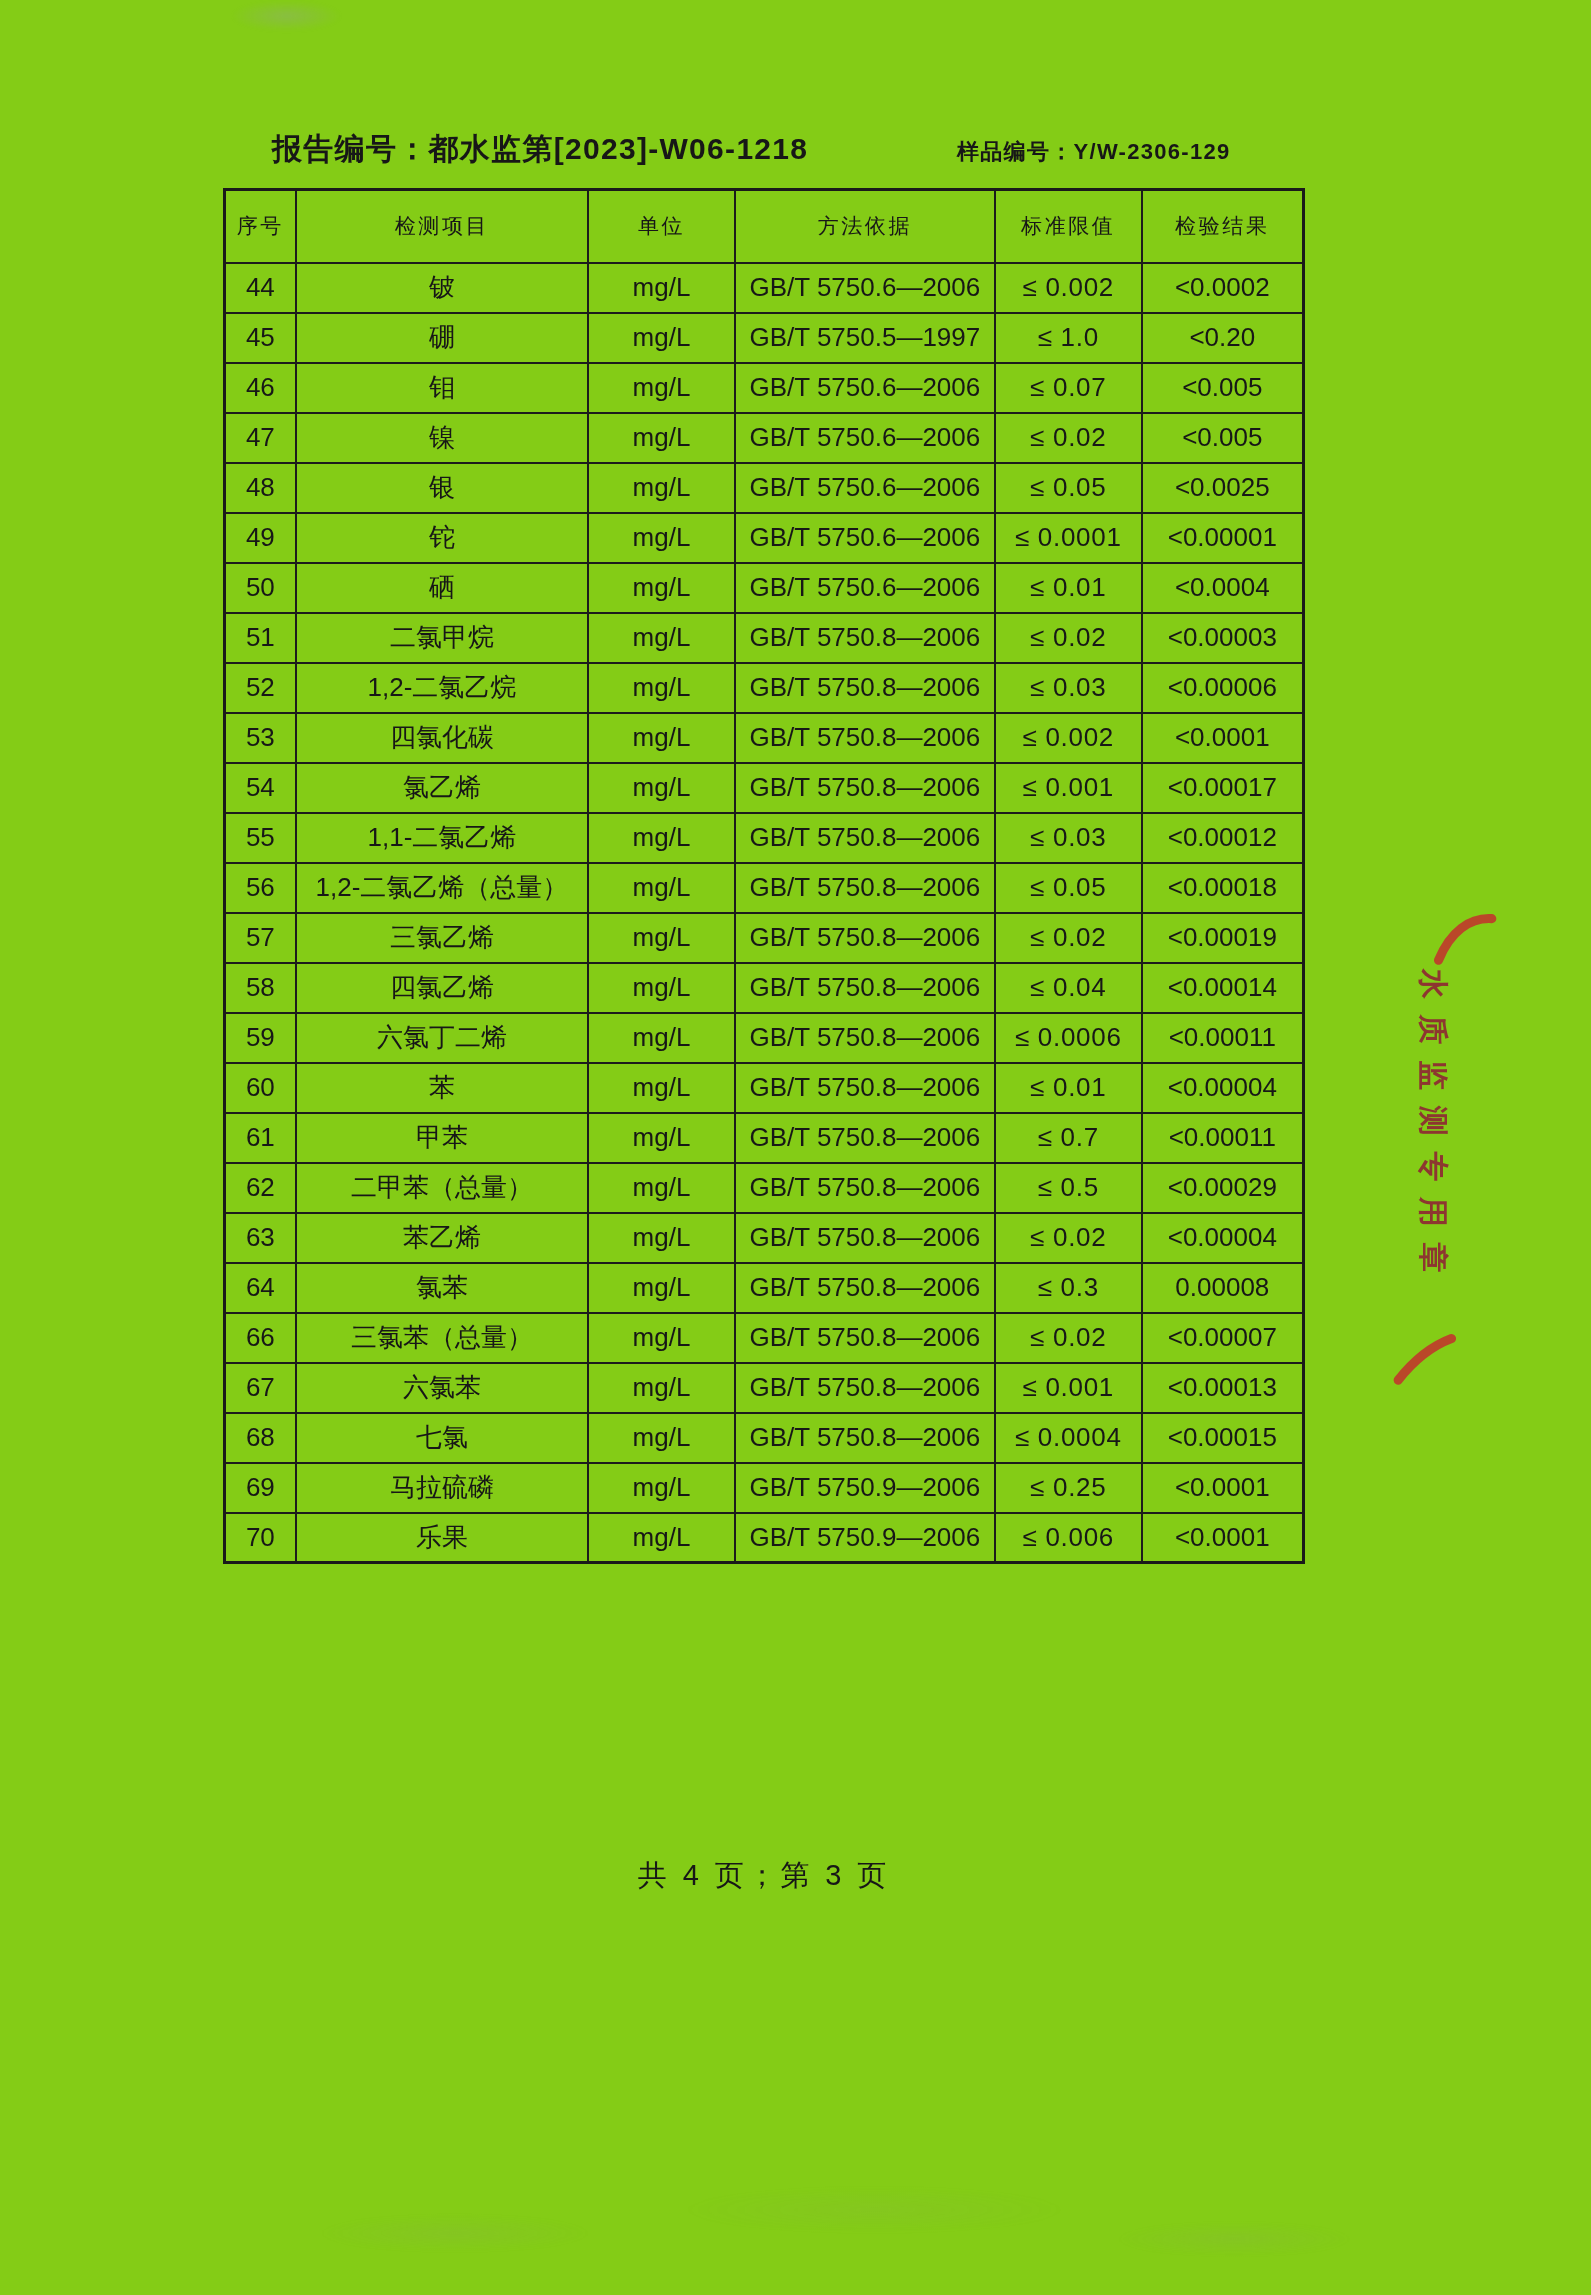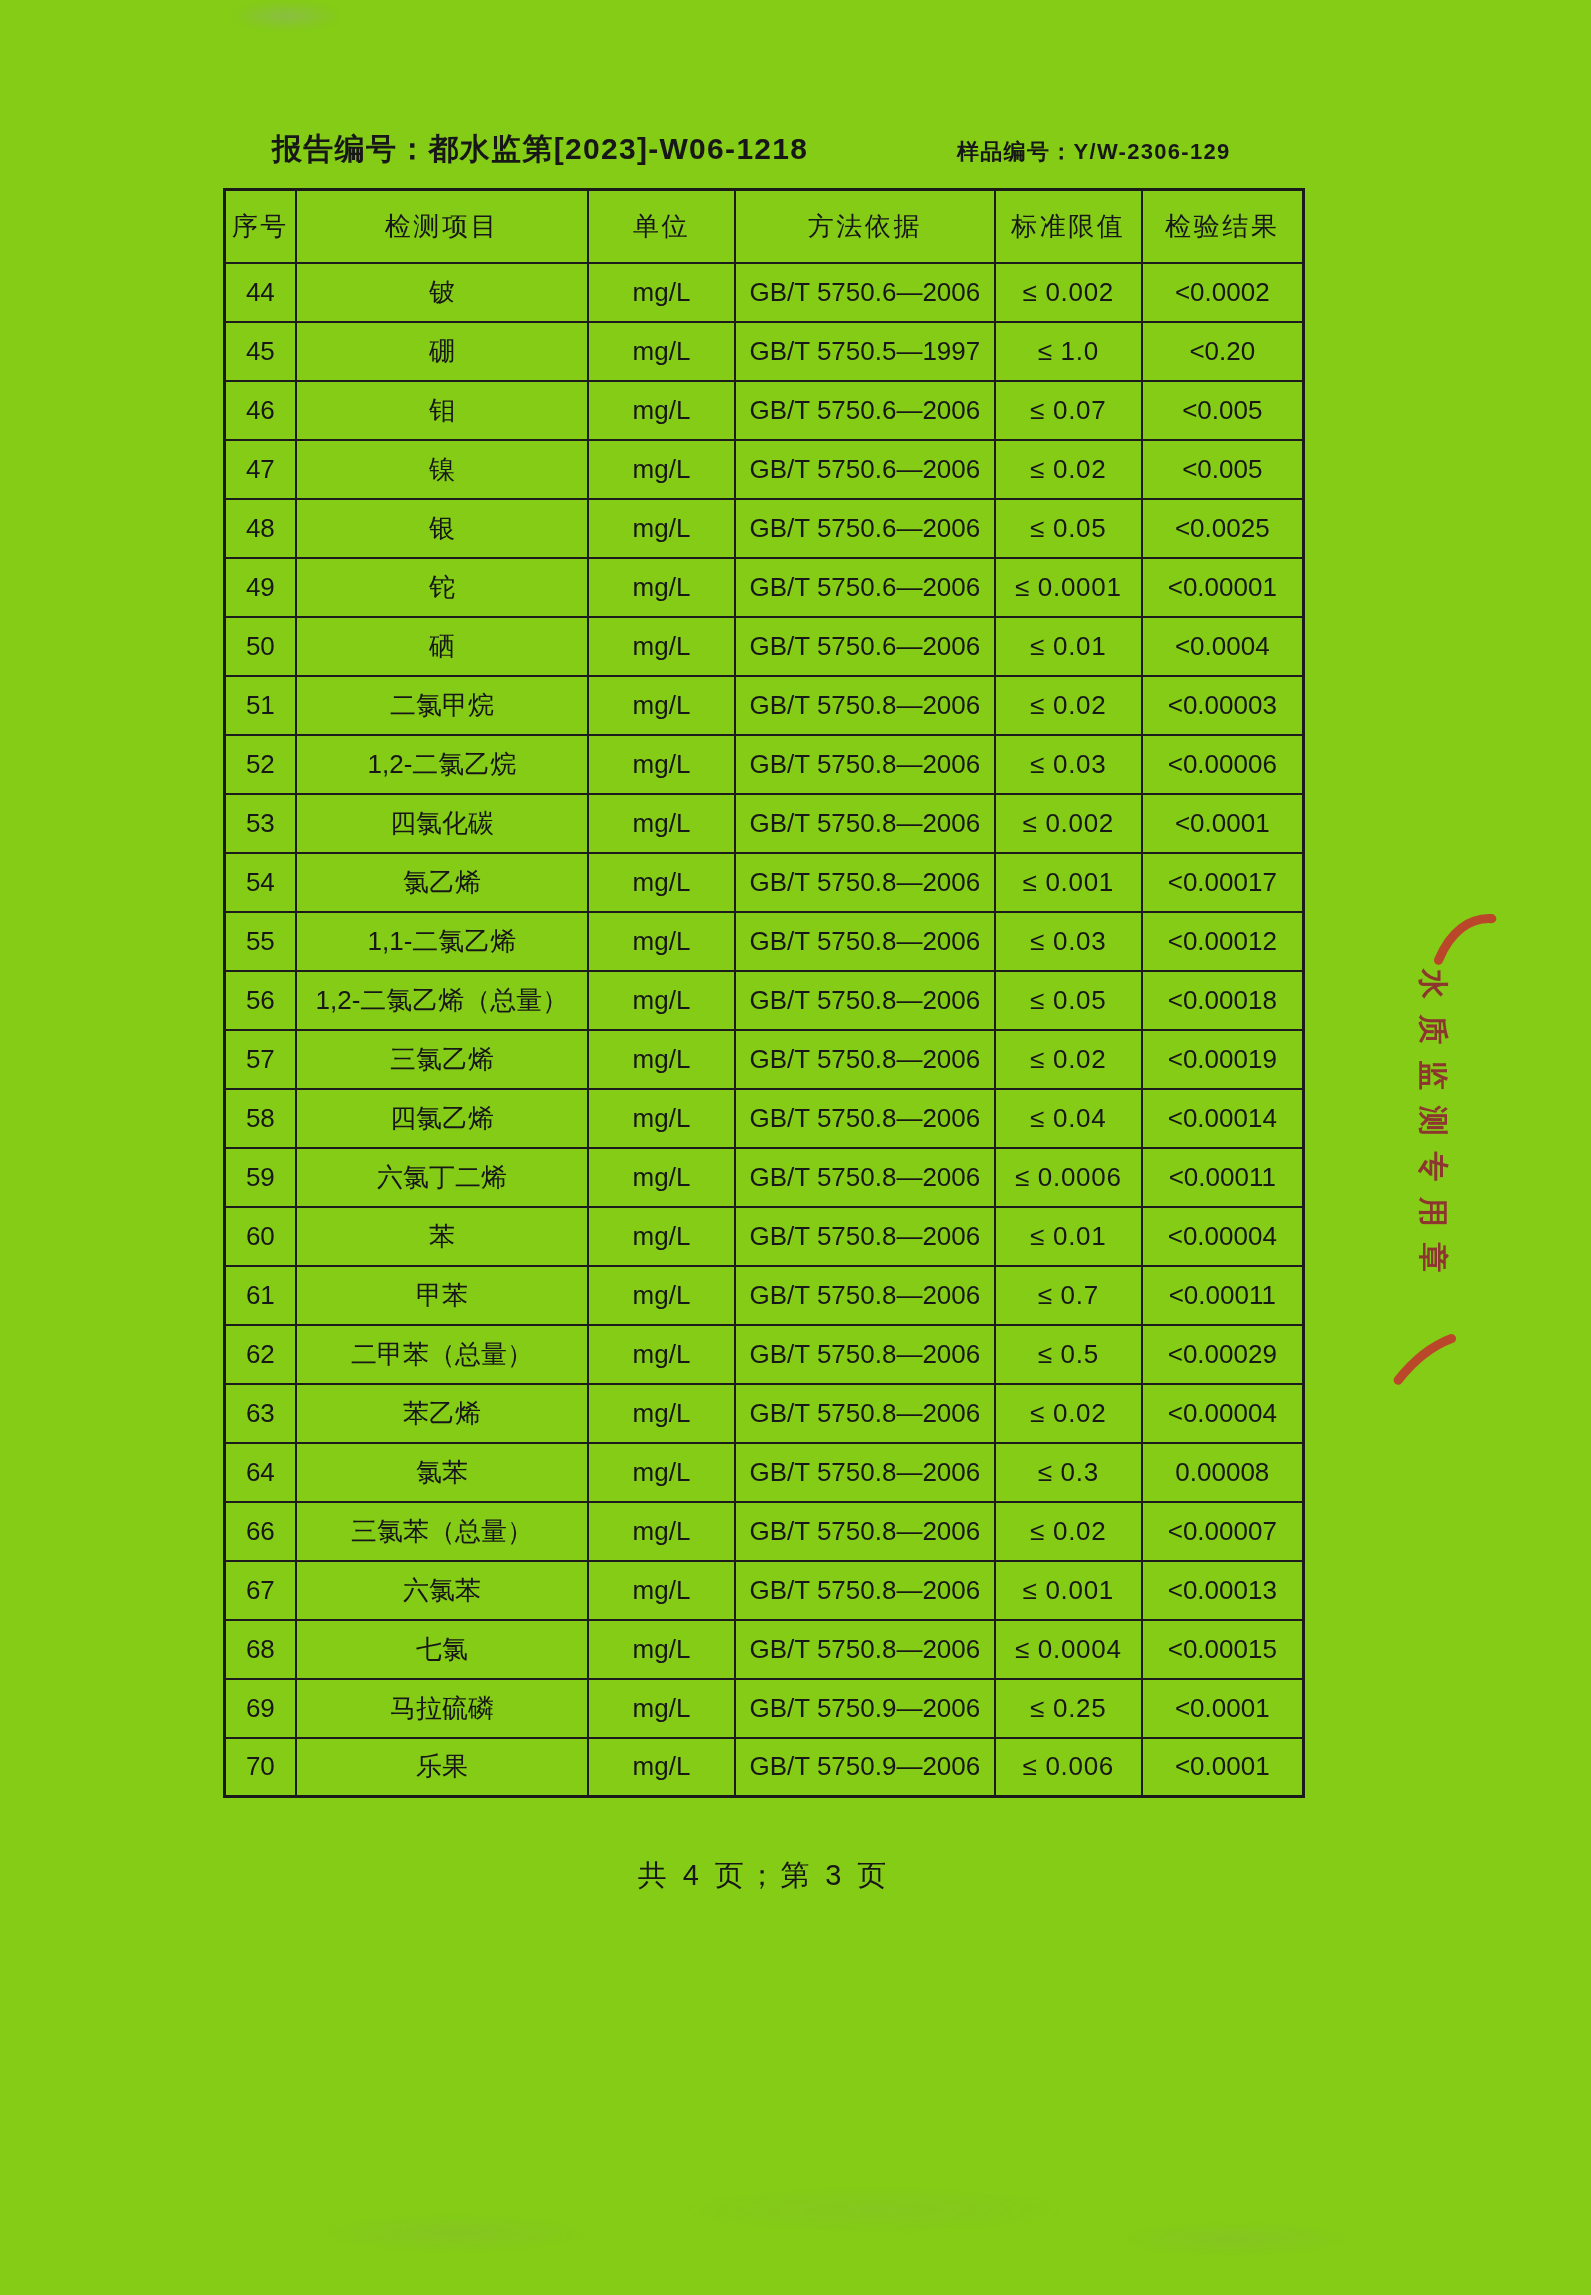--- a/index.html
+++ b/index.html
@@ -45,22 +45,22 @@
     table-layout: fixed;
     border: 3.9px solid #1a1a1a;
   }
   table.report th, table.report td {
     border: 2px solid #1c1c1c;
     text-align: center; vertical-align: middle;
     padding: 0 3.9px;
     overflow: hidden;
   }
   table.report thead tr { height: 73px; }
-  table.report tbody tr { height: 59px; }
-  table.report th { font-size: 26px; font-weight: normal; letter-spacing: 2.6px; }
+  table.report tbody tr { height: 50px; }
+  table.report th { font-size: 21px; font-weight: normal; letter-spacing: 2.6px; }
   table.report td { font-size: 26px; }
   td.c-no     { font-size: 26px; }
   td.c-method { letter-spacing: 0px; }
   td.c-limit  { letter-spacing: 0.7px; }
   .footer {
     position: absolute; left: 223px; top: 1856px; width: 1082px;
     text-align: center; font-size: 29px; letter-spacing: 3.9px;
   }
   
   .seal { position: absolute; left: 1381px; top: 899px; width: 130px; height: 508px; }

